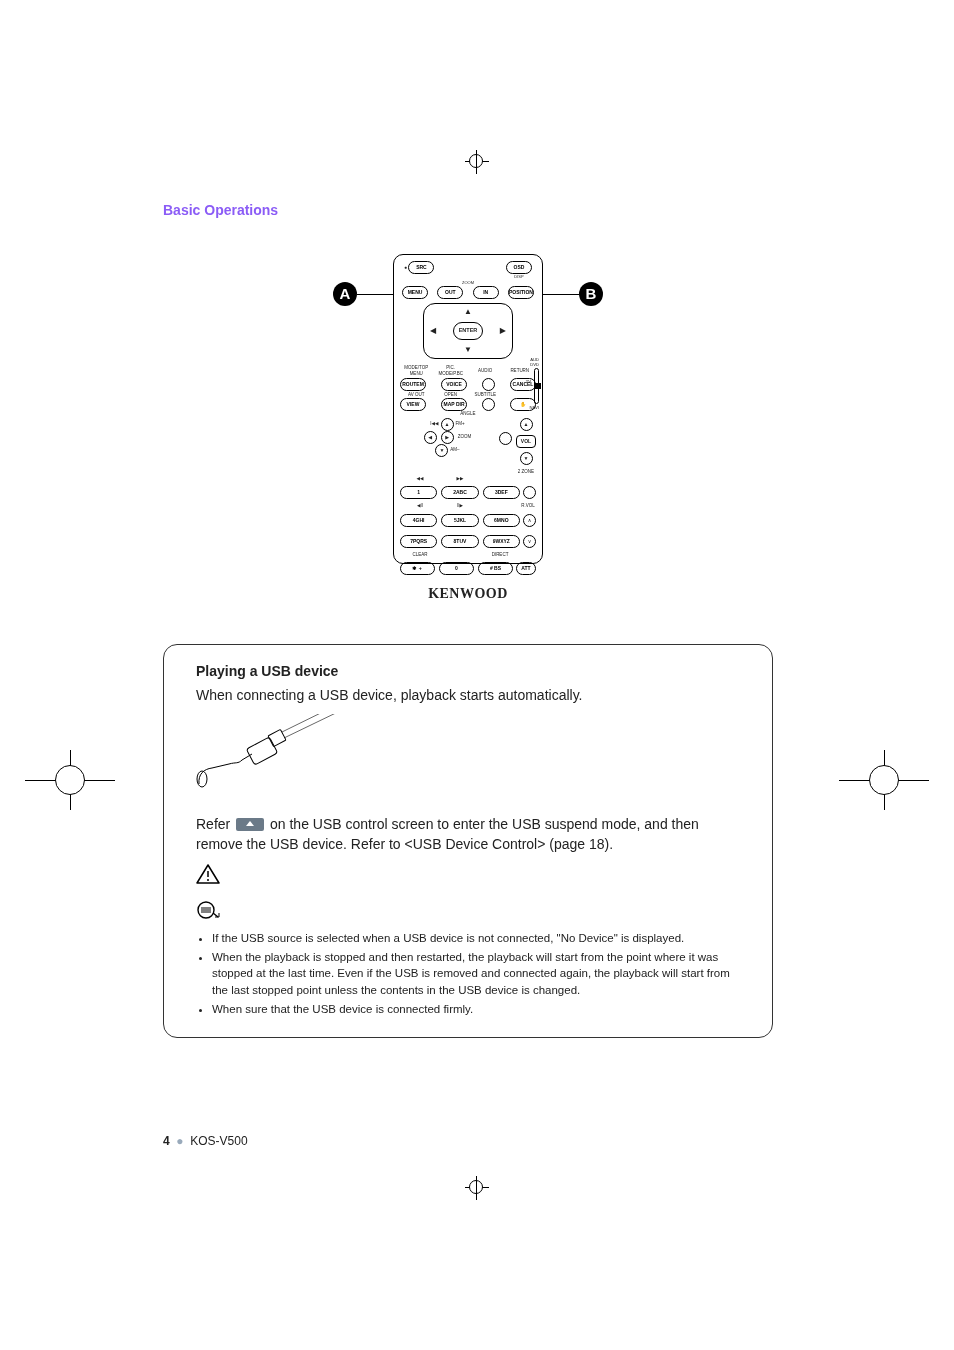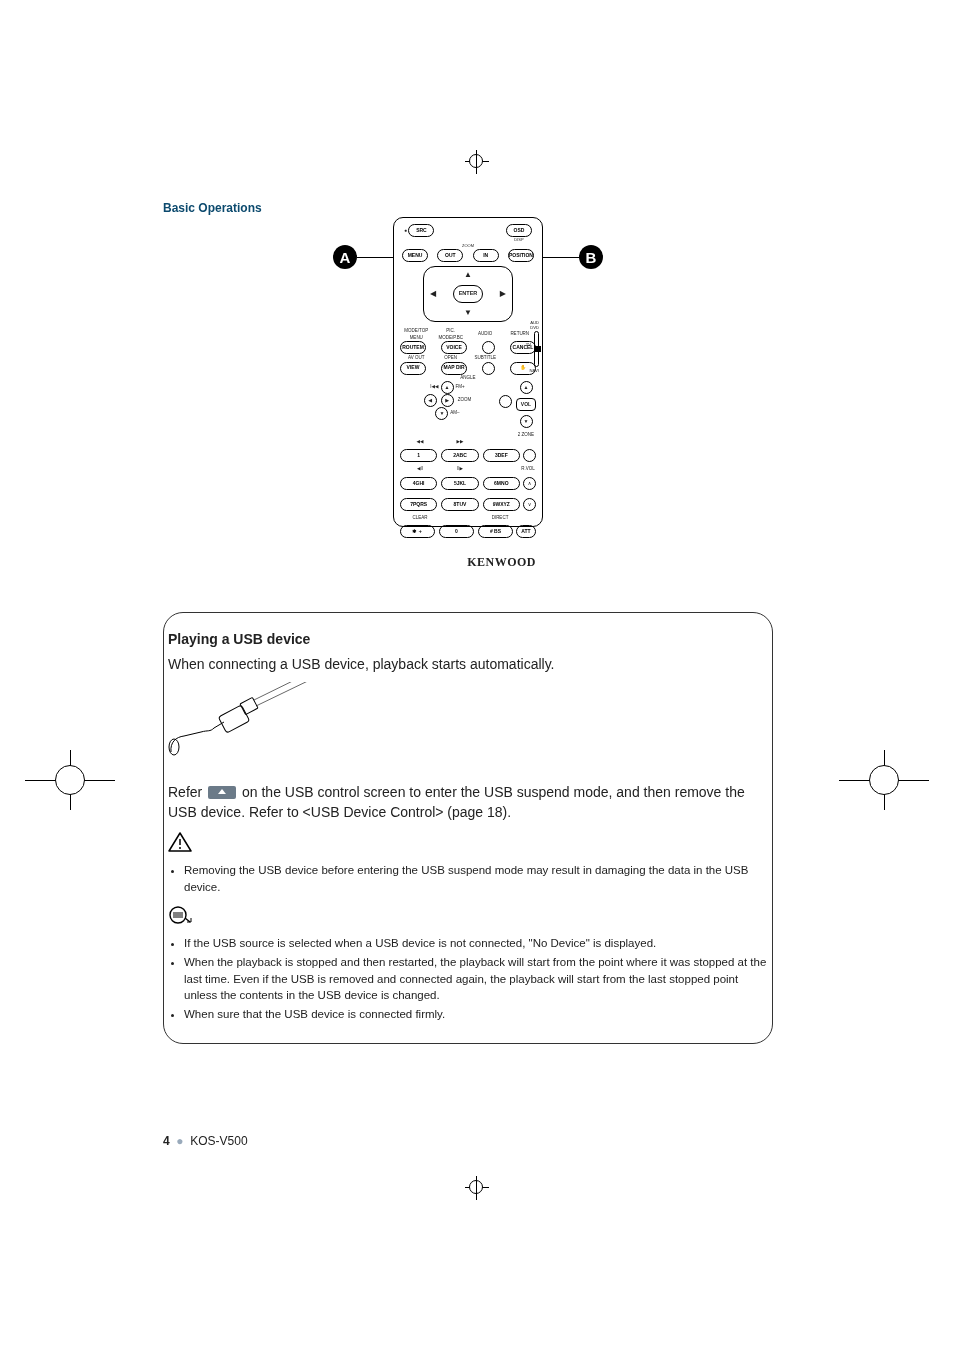--- a/index.html
+++ b/index.html
@@ -36,23 +36,24 @@
   .side-mark .h, .side-mark .v { position:absolute; background:#000; }
   .side-mark .h { width:90px; height:1px; top:30px; left:-15px; }
   .side-mark .v { width:1px; height:60px; left:30px; top:0; }
 
   .page {
     position: absolute;
     left: 163px; top: 200px;
     width: 610px;
   }
   .sec-title {
-    color: #0c4a6e;
+    color: #8b5cf6;
     font-weight: bold;
-    font-size: 12px;
+    font-size: 14px;
+    margin-bottom: 34px;
   }
   .remote-wrap {
     text-align: center;
     margin-bottom: 40px;
     position: relative;
   }
   .remote-body {
     display: inline-block;
     width: 150px;
     height: 310px;
@@ -99,30 +100,30 @@
     position:absolute; right:3px; top:102px; width:14px;
     font-size:4.2px; text-align:right; line-height:1.2;
   }
   .switch .track { width:5px; height:36px; border:1px solid #000; border-radius:3px; margin:1px 0 1px auto; position:relative;}
   .switch .knob { width:7px; height:6px; background:#000; position:absolute; left:-1px; top:14px;}
   .numrow { display:flex; gap:4px; margin:4px 0; }
   .numrow .pill { flex:1; height:13px; }
   .volcol { display:flex; flex-direction:column; align-items:center; gap:4px; }
   .volbox { width:20px; border:1px solid #000; border-radius:4px; padding:2px 0; font-size:5px; font-weight:bold; }
   .circ { width:13px; height:13px; border:1px solid #000; border-radius:50%; display:inline-flex; align-items:center; justify-content:center;}
-  .kenwood { text-align:right; font-weight:bold; font-size:12px; letter-spacing:0.5px; margin-top:12px; font-family:Georgia, serif;}
+  .kenwood { text-align:center; font-weight:bold; font-size:14px; letter-spacing:0.5px; margin-top:5px; font-family:Georgia, serif;}
   .subhead {
     font-weight: bold;
     font-size: 14px;
     margin: 0 0 14px 10px;
   }
   .card {
     border: 1px solid #333;
-    border-radius: 20px;
-    padding: 16px 4px 18px;
+    border-radius: 14px;
+    padding: 16px 32px 18px;
   }
   .card h3 {
     font-weight: bold;
     font-size: 14px;
     margin-bottom: 4px;
   }
   .card p { font-size: 14px; }
   .usb-graphic { margin: 8px 0 14px -2px; }
   .eject-btn {
     display:inline-block; vertical-align:middle;
@@ -348,23 +349,20 @@
       <span> on the USB control screen to enter the USB suspend mode, and then remove the USB device. Refer to &lt;USB Device Control&gt; (page 18).</span>
     </p>
 
     <span class="warn-icon">
       <svg viewBox="0 0 24 20">
           <path d="M12 1 L23 19 L1 19 Z" fill="none" stroke="#000" stroke-width="1.5" stroke-linejoin="round"></path>
           <line x1="12" y1="7" x2="12" y2="13" stroke="#000" stroke-width="1.5"></line>
           <circle cx="12" cy="16" r="1" fill="#000"></circle>
         </svg>
     </span>
-    <ul class="notelist">
-      <li>Removing the USB device before entering the USB suspend mode may result in damaging the data in the USB device.</li>
-    </ul>
 
     <span class="note-icon">
       <svg viewBox="0 0 24 20">
           <circle cx="10" cy="10" r="8" fill="none" stroke="#000" stroke-width="1.4"></circle>
           <line x1="5" y1="8" x2="15" y2="8" stroke="#000"></line>
           <line x1="5" y1="10" x2="15" y2="10" stroke="#000"></line>
           <line x1="5" y1="12" x2="15" y2="12" stroke="#000"></line>
           <path d="M17 13 L22 17" stroke="#000" stroke-width="1.4"></path>
           <path d="M19 17 L23 17 L23 13" fill="none" stroke="#000"></path>
         </svg>

